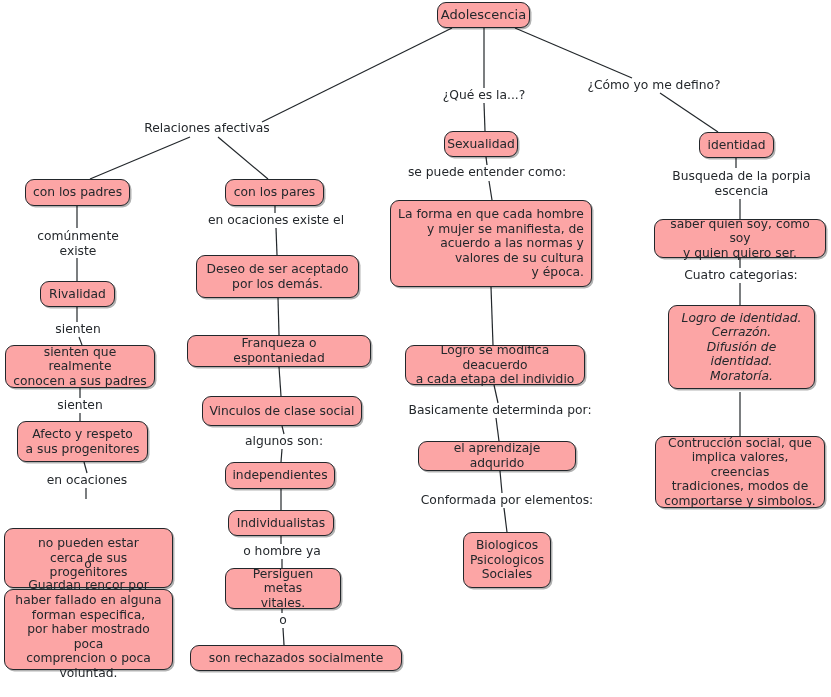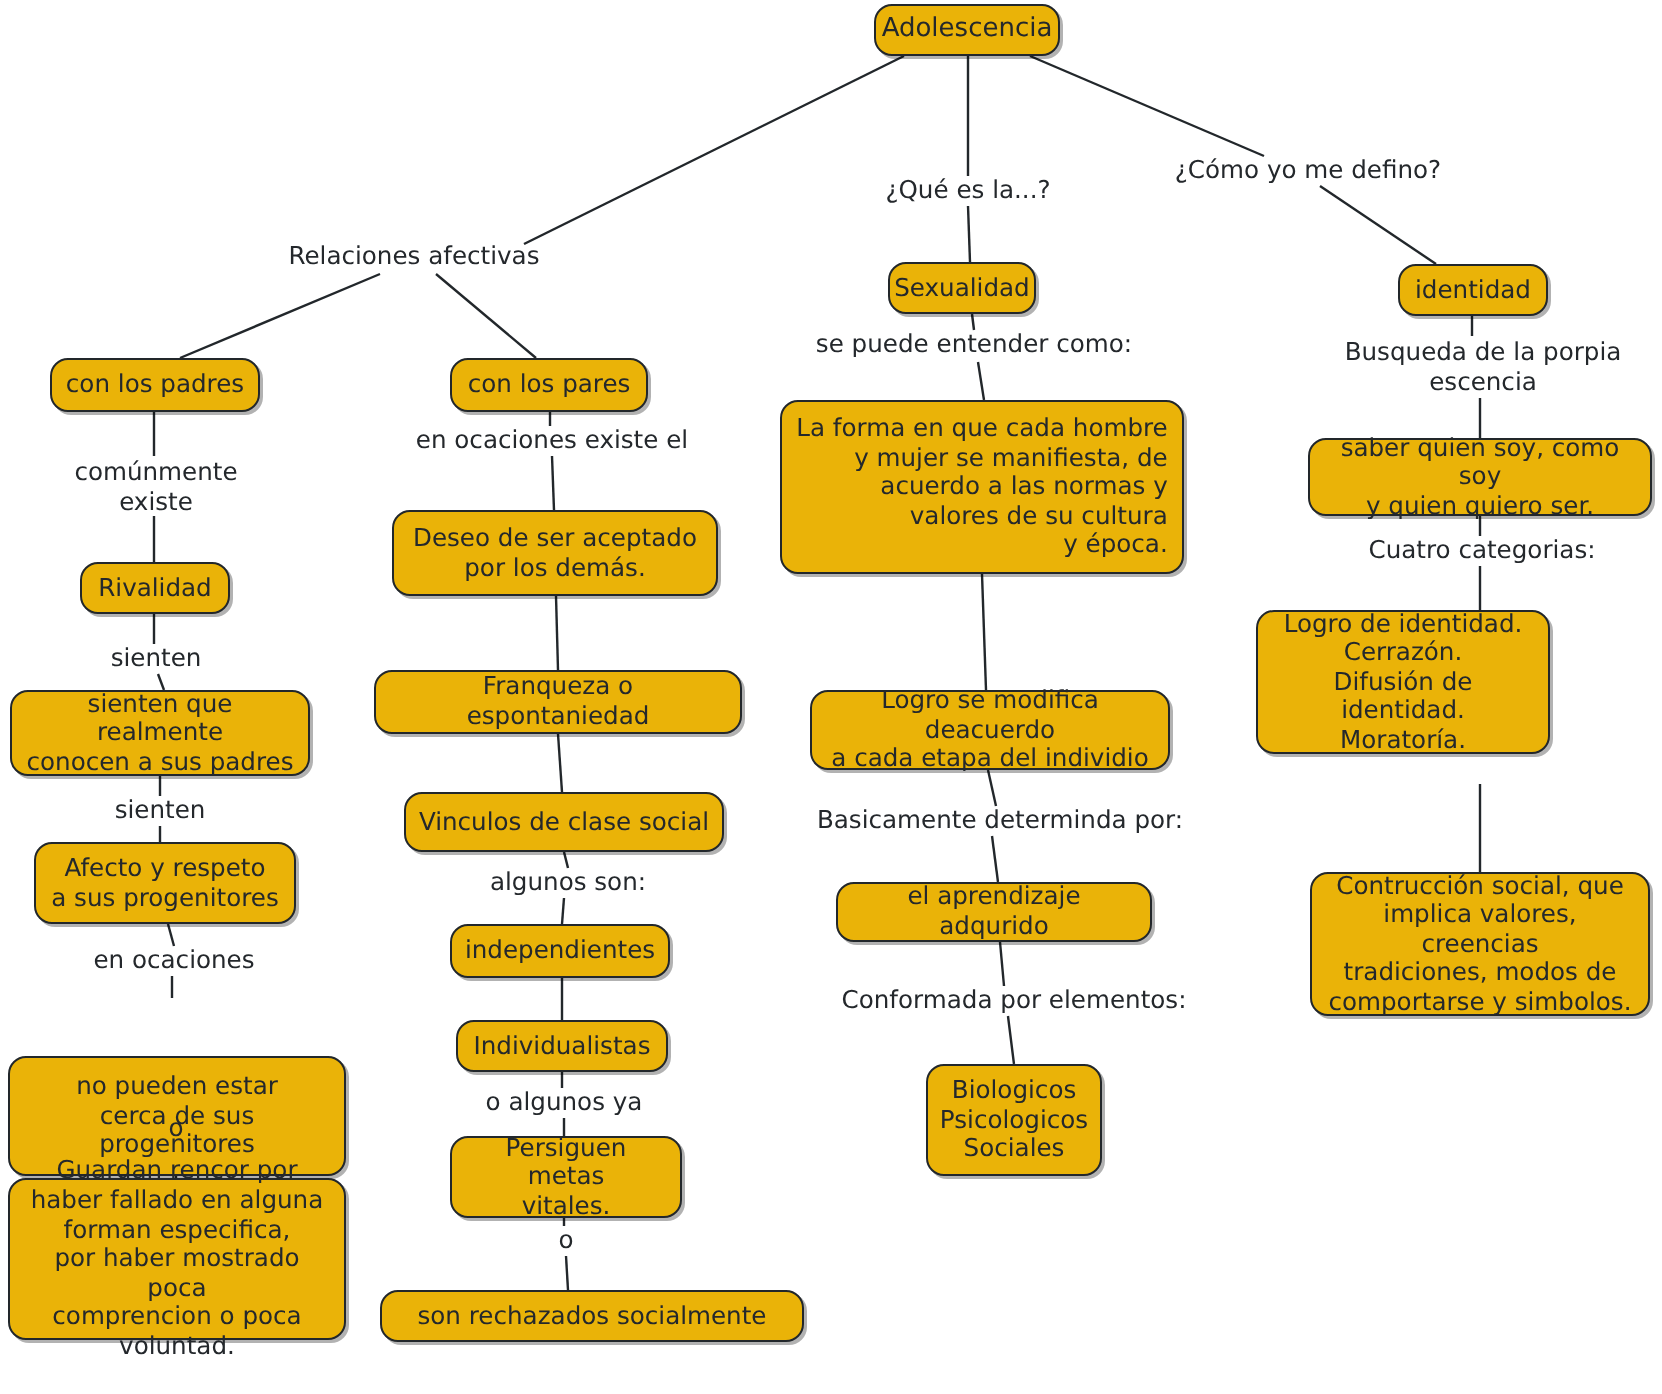--- a/index.html
+++ b/index.html
@@ -20,21 +20,21 @@
     position: absolute;
     left: 0;
     top: 0;
     width: 831px;
     height: 697px;
     pointer-events: none;
   }
   .node {
     position: absolute;
     box-sizing: border-box;
-    background: #eab308;
+    background: #fca5a5;
     border: 1.3px solid #22272b;
     border-radius: 9px;
     color: #24282c;
     font-size: 12.3px;
     line-height: 14.6px;
     text-align: center;
     display: flex;
     align-items: center;
     justify-content: center;
     padding: 2px 6px;
@@ -173,21 +173,21 @@
 
   <div class="node" style="left:463px; top:532px; width:88px; height:56px;">Biologicos
 Psicologicos
 Sociales</div>
 
   <div class="node" style="left:699px; top:132px; width:75px; height:26px;">identidad</div>
 
   <div class="node" style="left:654px; top:219px; width:172px; height:39px;">saber quien soy, como soy
 y quien quiero ser.</div>
 
-  <div class="node" style="left:628px; top:305px; width:147px; height:72px;">Logro de identidad.
+  <div class="node" style="left:668px; top:305px; width:147px; height:84px;font-style:italic;">Logro de identidad.
 Cerrazón.
 Difusión de identidad.
 Moratoría.</div>
 
   <div class="node" style="left:655px; top:436px; width:170px; height:72px;">Contrucción social, que
 implica valores, creencias
 tradiciones, modos de
 comportarse y simbolos.</div>
 
   <div class="edge-label" style="left:136px; top:121px; width:142px;">Relaciones afectivas</div>
@@ -204,21 +204,21 @@
   <div class="edge-label" style="left:42px; top:398px; width:76px;">sienten</div>
 
   <div class="edge-label" style="left:31px; top:473px; width:112px;">en ocaciones</div>
 
   <div class="edge-label" style="left:68px; top:557px; width:40px;">o</div>
 
   <div class="edge-label" style="left:203px; top:213px; width:146px;">en ocaciones existe el</div>
 
   <div class="edge-label" style="left:234px; top:434px; width:100px;">algunos son:</div>
 
-  <div class="edge-label" style="left:231px; top:544px; width:102px;">o algunos ya</div>
+  <div class="edge-label" style="left:231px; top:544px; width:102px;">o hombre ya</div>
 
   <div class="edge-label" style="left:263px; top:613px; width:40px;">o</div>
 
   <div class="edge-label" style="left:403px; top:165px; width:168px;">se puede entender como:</div>
 
   <div class="edge-label" style="left:404px; top:403px; width:192px;">Basicamente determinda por:</div>
 
   <div class="edge-label" style="left:414px; top:493px; width:186px;">Conformada por elementos:</div>
 
   <div class="edge-label" style="left:664px; top:169px; width:155px;">Busqueda de la porpia

